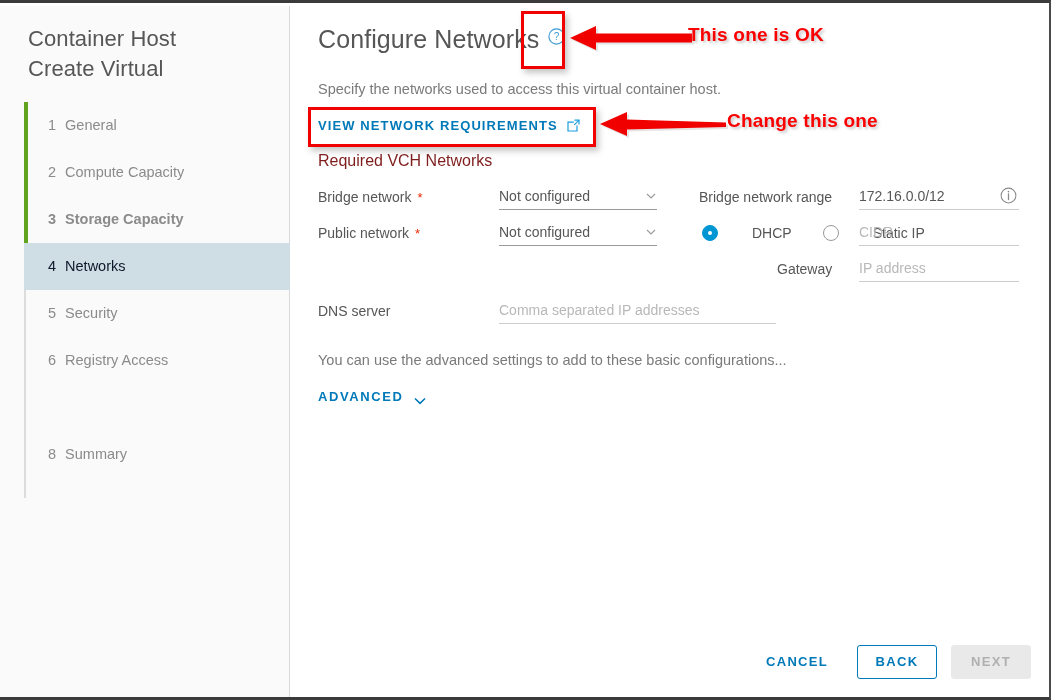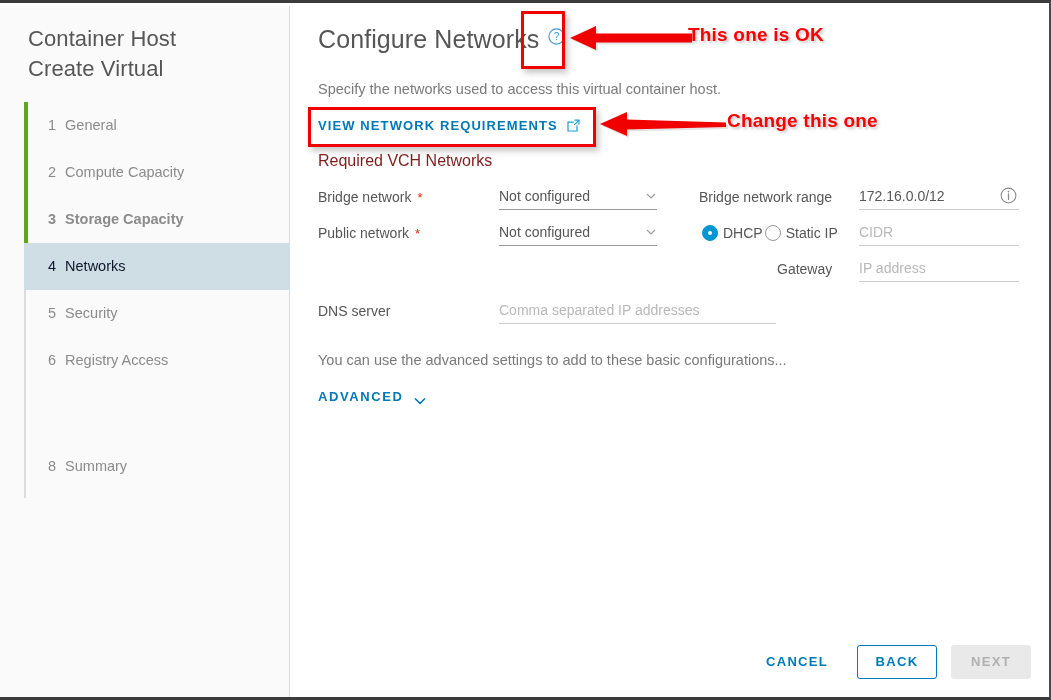--- a/index.html
+++ b/index.html
@@ -356,21 +356,21 @@
 
     <div class="steps" id="steps-host" style="height: 376px;">
       <div class="step-rail" id="rail-green" style="height: 141px; background: rgb(98, 164, 32);"></div>
       <div class="step-rail-rest" id="rail-gray" style="top: 141px; height: 255px;"></div>
     <div class="step" style="top: 0px; position: absolute; left: 0px; width: 266px;"><span class="num">1</span><span>General</span></div>
         <div class="step" style="top: 47px; position: absolute; left: 0px; width: 266px;"><span class="num">2</span><span>Compute Capacity</span></div>
         <div class="step" style="top: 94px; position: absolute; left: 0px; width: 266px; font-weight: bold;"><span class="num">3</span><span>Storage Capacity</span></div>
         <div class="step active" style="top: 141px; position: absolute; left: 0px; width: 266px; background: rgb(207, 221, 229);"><span class="num">4</span><span>Networks</span></div>
         <div class="step" style="top: 188px; position: absolute; left: 0px; width: 266px;"><span class="num">5</span><span>Security</span></div>
         <div class="step" style="top: 235px; position: absolute; left: 0px; width: 266px;"><span class="num">6</span><span>Registry Access</span></div>
-        <div class="step" style="top: 341px; position: absolute; left: 0px; width: 266px;"><span class="num">8</span><span>Summary</span></div>
+        <div class="step" style="top: 329px; position: absolute; left: 0px; width: 266px;"><span class="num">8</span><span>Summary</span></div>
       </div>
   </div>
 
   <div class="content">
 
     <div class="page-title">
       <span>Configure Networks</span><span class="help-icon">
         <svg viewBox="0 0 17 17" width="17" height="17" aria-hidden="true">
           <circle cx="8.5" cy="8.5" r="7.6" fill="none" stroke="#3d9ad1" stroke-width="1.1"></circle>
           <text x="8.5" y="12.2" text-anchor="middle" font-family="Liberation Sans, sans-serif" font-size="10" fill="#3d9ad1">?</text>
@@ -424,21 +424,21 @@
       </div>
       <div class="select-wrap" style="left:208px; top:36px;">
         <span class="val">Not configured</span>
         <span class="caret">
           <svg viewBox="0 0 10 7" width="10" height="7" aria-hidden="true">
             <path d="M1 1 L5 5 L9 1" fill="none" stroke="#9a9a9a" stroke-width="1.1"></path>
           </svg>
         </span>
       </div>
 
-      <div class="radio-group" style="left:411px; top:36px; height:26px;">
+      <div class="radio-group" style="left:411px; top:36px; height:26px;gap:29px;">
         <span class="radio on"></span>
         <span class="radio-label">DHCP</span>
         <span class="radio off" style="margin-left:2px;"></span>
         <span class="radio-label">Static IP</span>
       </div>
 
       <div class="input-line" style="left:568px; top:36px; width:160px;">
         <span class="ph">CIDR</span>
       </div>
 

